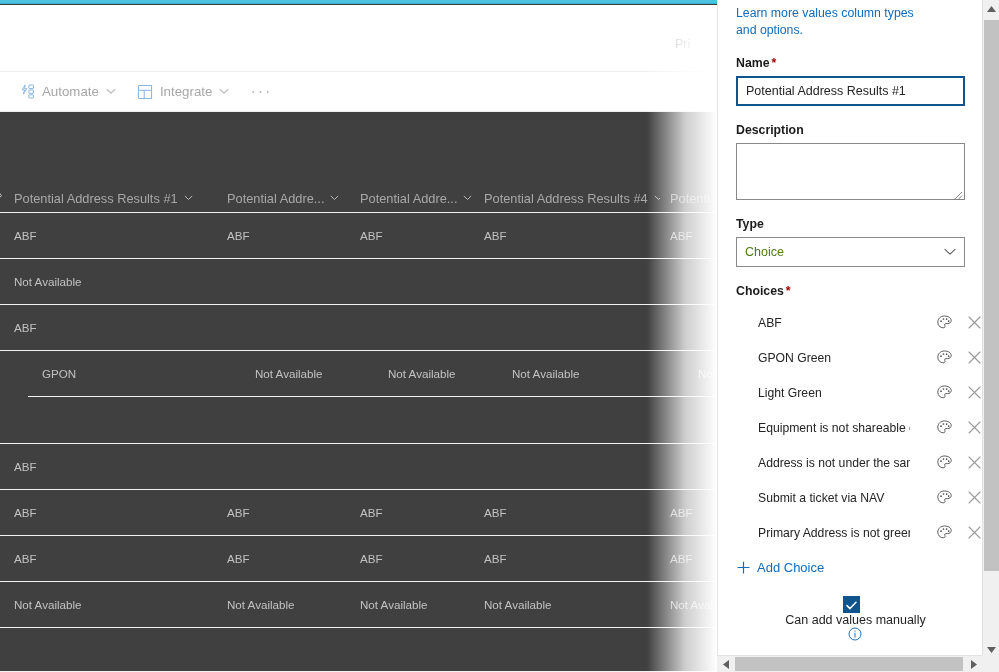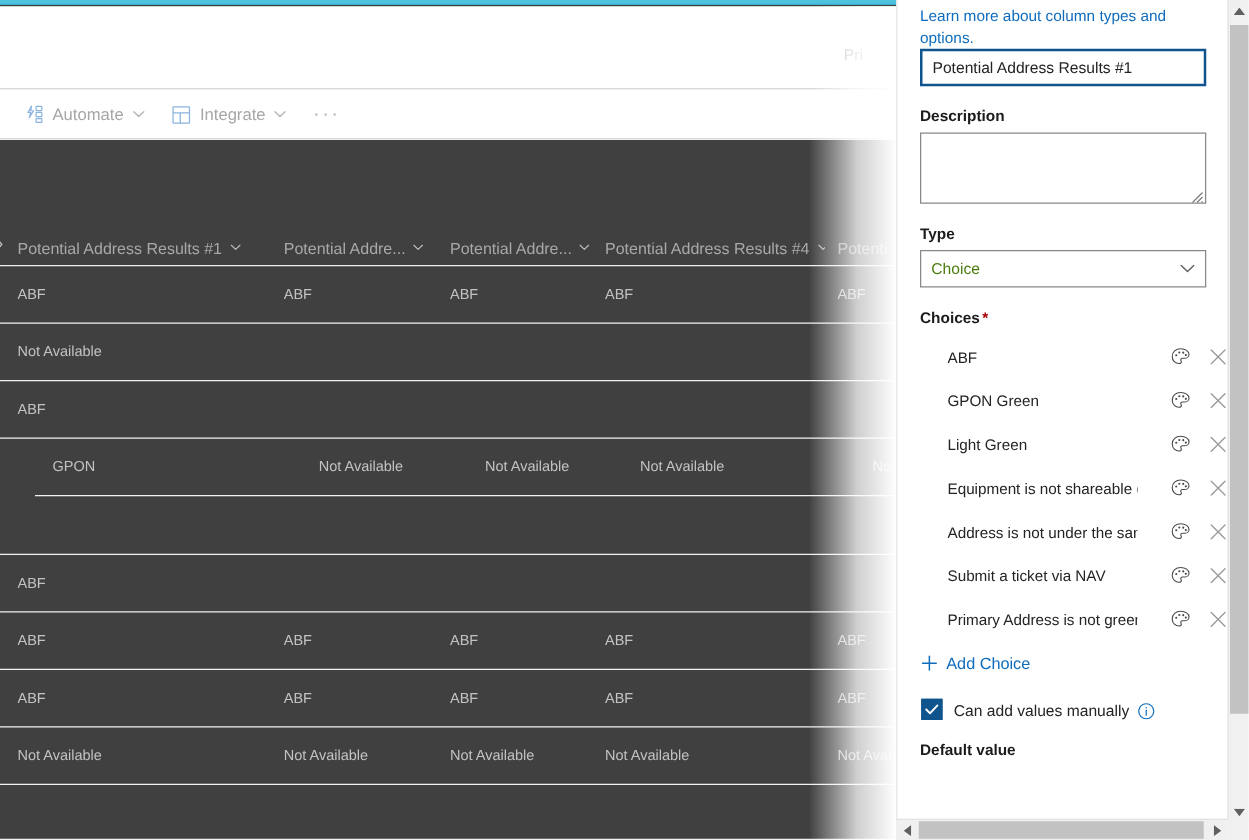--- a/index.html
+++ b/index.html
@@ -332,23 +332,24 @@
   }
   .add-choice .plus {
     margin-right: 7px;
     display: inline-flex;
     align-items: center;
     color: #0f6cbd;
   }
 
   .checkbox-row {
     display: flex;
-    align-items: flex-end;
+    align-items: center;
     margin-top: 21px;
     margin-left: 1px;
+    flex-direction: column;
   }
   .cb-box {
     width: 17px; height: 17px;
     background: #0f548c;
     border: 1px solid #0f548c;
     display: inline-flex;
     align-items: center;
     justify-content: center;
     cursor: pointer;
     flex: none;
@@ -573,22 +574,25 @@
         </div>
         <div class="grid-row" style="height: 44px;"></div>
       </div>
 
     <div class="list-fade"></div>
   </div>
 
   <div class="panel">
     <div class="panel-body">
 
-      <a class="learn-link" href="#">Learn more about column types and options.</a>
-
+      <a class="learn-link" href="#">Learn more values column types and options.</a>
+
+      <div class="field-label">
+        <span>Name</span><span class="req-star">*</span>
+      </div>
       <input class="text-input" type="text" value="Potential Address Results #1" style="">
 
       <div class="field-label">Description</div>
       <div class="textarea-box">
         <textarea placeholder="" style=""></textarea>
         <span class="resize-grip">
           <svg width="11" height="11" viewBox="0 0 11 11" stroke="#767676" stroke-width="0.9">
             <path d="M10 2 L2 10 M10 5.6 L5.6 10 M10 9.2 L9.2 10"></path>
           </svg>
         </span>

